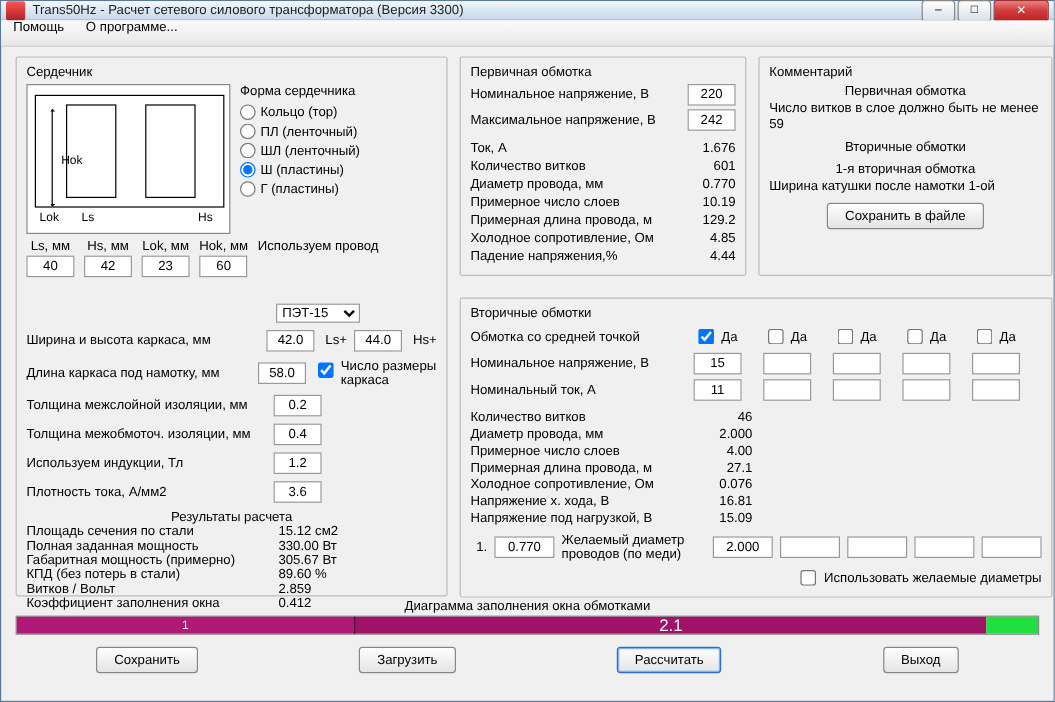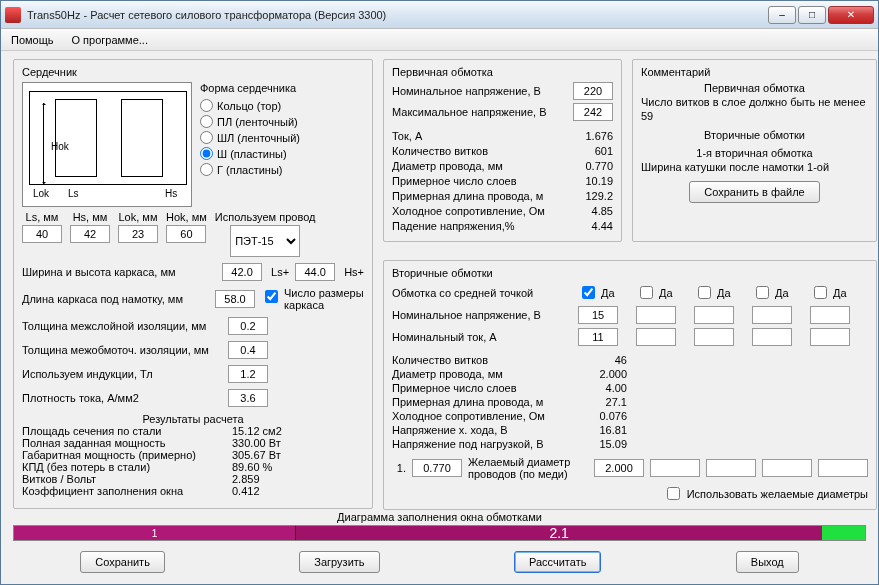--- a/index.html
+++ b/index.html
@@ -12,36 +12,36 @@
   }
   .window {
     width: 879px;
     height: 585px;
     border: 1px solid #5a7a9a;
     background: #f0f0f0;
     display: flex;
     flex-direction: column;
   }
   .titlebar {
-    height: 28px;
+    height: 16px;
     background: linear-gradient(#f6f9fc, #dde8f3 45%, #c8d9ea);
     display: flex;
     align-items: center;
     padding: 0 4px;
     border-bottom: 1px solid #bbb;
   }
   .titlebar .icon { width: 16px; height: 16px; margin-right: 6px; background: linear-gradient(#f55,#a22); border-radius:2px; }
   .titlebar .title { flex: 1; color: #222; }
   .winbtns { display:flex; gap:2px; }
   .winbtn { width:28px; height:18px; border:1px solid #888; border-radius:3px; background:linear-gradient(#fefefe,#d8e2ec); display:flex; align-items:center; justify-content:center; font-size:10px; cursor:pointer;}
   .winbtn.close { width:46px; background:linear-gradient(#f08080,#d04040 45%,#c02020); border-color:#933; color:#fff;}
   .menubar {
     height: 22px;
     background: linear-gradient(#fafafa,#e8e8e8);
-    display:flex; align-items:center; gap:18px; padding:0 10px;
+    display:flex; gap:18px; padding:0 10px;
     border-bottom:1px solid #ccc;
   }
   .menuitem { cursor:pointer; }
   .content {
     flex:1; padding: 8px 12px 6px 12px; position:relative;
   }
   .panel {
     border:1px solid #bbb; background:#f0f0f0; padding:6px 8px; border-radius:2px;
   }
   .section-title { text-align:left; margin-bottom:4px; }
@@ -68,21 +68,21 @@
   .radio-row { display:flex; align-items:center; gap:4px; cursor:pointer;}
   .radio-row input { margin:0; }
   .dims-row { display:flex; gap:8px; margin-top:4px; }
   .dim { display:flex; flex-direction:column; align-items:center; gap:2px; }
   .dim label { font-size:11px; }
   input[type=text], .textbox {
     border:1px solid #999; background:#fff; height:18px; padding:1px 3px; font-size:11px; font-family:inherit;
   }
   .w40{width:40px;text-align:center;}
   .w50{width:50px;text-align:center;}
-  select { border:1px solid #999; height:32px; font-size:11px; background:#fff;}
+  select { border:1px solid #999; height:16px; font-size:11px; background:#fff;margin-top:40px;}
   .param-row { display:flex; align-items:center; gap:6px; margin-top:6px; }
   .param-row .lbl { width:200px; }
   .results { margin-top:6px; }
   .res-row { display:flex; }
   .res-row .lbl { width:210px; }
   .res-row .val { width:80px; text-align:left; }
   
   .rt-top { display:flex; gap:10px; }
   .primary-block { flex:1; }
   .comments-block { width:245px; }

